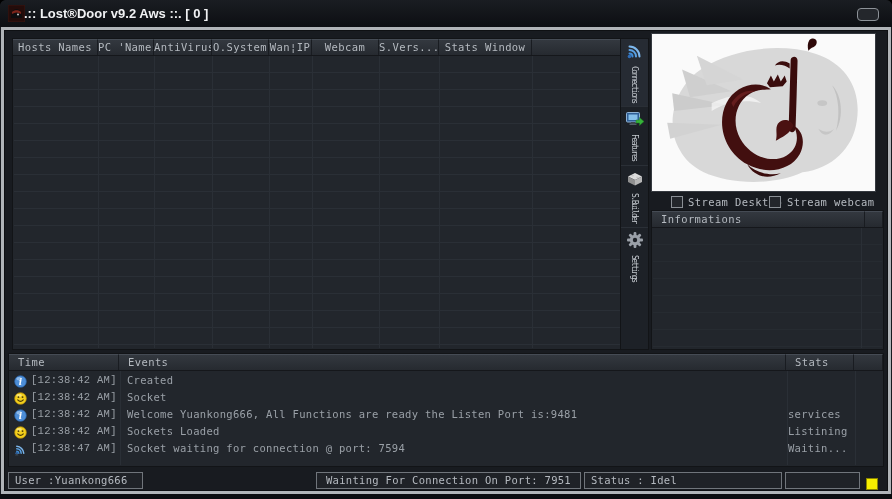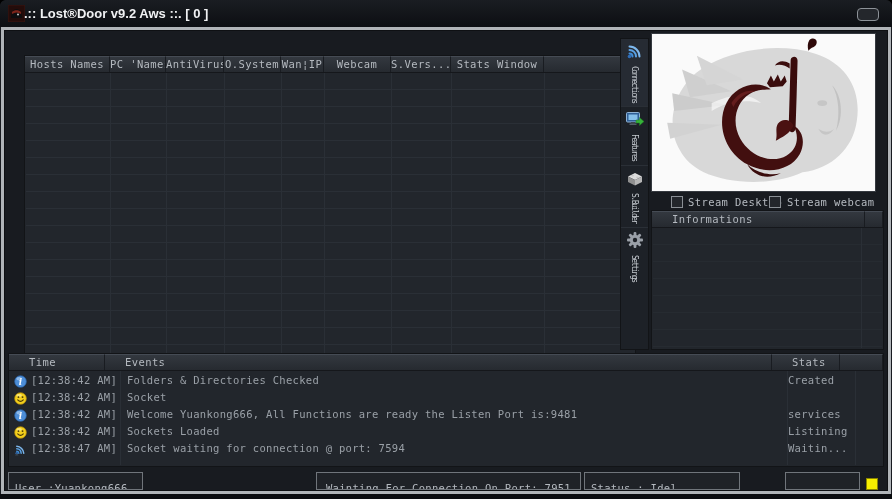--- a/index.html
+++ b/index.html
@@ -37,28 +37,28 @@
   .lv-header {
     display:flex; height:17px;
     background:linear-gradient(#343940,#262a30);
     border-bottom:1px solid #15171b;
   }
   .lv-hcell {
     border-right:1px solid #191c21; border-top:1px solid #454b54;
     color:#b5bac0; font-size:10.5px; line-height:15px; letter-spacing:.4px;
     overflow:hidden; white-space:nowrap; text-align:center;
   }
-  .lv-hcell.left { text-align:left; padding-left:20px; }
+  .lv-hcell.left { text-align:left; padding-left:9px; }
   .lv-body { position:absolute; left:1px; right:1px; top:17px; bottom:1px;
     background-image:repeating-linear-gradient(to bottom, transparent 0px, transparent 16px, #2a2f36 16px, #2a2f36 17px);
   }
   .lv-body.plain { background-image:repeating-linear-gradient(to bottom, transparent 0px, transparent 16px, #262b31 16px, #262b31 17px); }
   .vline { position:absolute; top:0; bottom:0; width:1px; background:#2a2f36; }
   
-  .conn-list { left:24px; top:38px; width:612px; height:312px;margin-top:17px; }
+  .conn-list { left:12px; top:38px; width:612px; height:312px; }
   
   .tabstrip {
     left:620px; top:38px; width:29px; height:312px;
     position:absolute; background:#1d2127; border:1px solid #121417;
     display:flex; flex-direction:column; overflow:hidden;
   }
   .tab { display:flex; flex-direction:column; align-items:center; padding:3px 0 4px; gap:2px; }
   .tab + .tab { border-top:1px solid #2a2f36; }
   .tab.active { background:#262b33; }
   .tab-label {
@@ -69,29 +69,29 @@
   .image-box { position:absolute; left:651px; top:33px; width:225px; height:159px;
     background:#fafafa; border:1px solid #35393f; }
   .cb { position:absolute; top:196px; width:12px; height:12px; background:#23262b; border:1px solid #8a8f95; }
   .cb-label { position:absolute; top:196px; color:#b5bac0; font-size:10.5px; letter-spacing:.4px; white-space:nowrap; }
   .info-list { left:651px; top:210px; width:233px; height:140px; }
   
   .log-list { left:8px; top:353px; width:876px; height:114px; }
   .log-rows { position:absolute; left:1px; right:1px; top:17px; bottom:1px; }
   .log-row { display:flex; height:17px; align-items:center; }
   .log-icon { width:14px; height:13px; margin-left:4px; flex:0 0 14px; }
-  .log-time { width:92px; padding-left:3px; color:#9aa0a7; font-size:10.5px; letter-spacing:.3px; white-space:nowrap; overflow:hidden; }
+  .log-time { width:92px; padding-left:3px; color:#9aa0a7; font-size:10.5px; letter-spacing:.3px; white-space:nowrap; overflow:hidden;font-family:Liberation Mono, monospace; }
   .log-event { width:661px; padding-left:7px; color:#9aa0a7; font-size:10.5px; letter-spacing:.3px; white-space:nowrap; overflow:hidden; }
   .log-stat { width:66px; padding-left:7px; color:#9aa0a7; font-size:10.5px; letter-spacing:.3px; white-space:nowrap; overflow:hidden; }
   
   .sb {
     position:absolute; top:472px; height:17px;
     background:#1f2227; border:1px solid #70757b;
     color:#b5bac0; font-size:10.5px; line-height:15px; letter-spacing:.3px;
-    padding:8px 6px; overflow:hidden; white-space:nowrap;
+    padding:0 6px; overflow:hidden; white-space:nowrap;
   }
   .sb.center { text-align:center; }
   .led { position:absolute; left:866px; top:478px; width:12px; height:12px;
     background:#f6ee00; border:1px solid #8a8400; }
 </style>
 </head>
 <body>
 
 <div class="window">
 
@@ -217,40 +217,39 @@
       <div class="lv-hcell left" style="flex:1">Informations</div>
       <div class="lv-hcell" style="width:18px"></div>
     </div>
     <div class="lv-body plain">
       <div class="vline" style="left:208px"></div>
     </div>
   </div>
 
   <div class="lv log-list">
     <div class="lv-header">
-      <div class="lv-hcell left" style="width:96px">Time</div>
+      <div class="lv-hcell left" style="width:110px">Time</div>
       <div class="lv-hcell left" style="width:667px">Events</div>
       <div class="lv-hcell left" style="width:68px">Stats</div>
       <div class="lv-hcell" style="flex:1"></div>
     </div>
     <div class="log-rows">
       <div class="vline" style="left:110px"></div>
       <div class="vline" style="left:777px"></div>
       <div class="vline" style="left:845px"></div>
 
       <div class="log-row">
         <span class="log-icon">
           <svg width="13" height="13" viewBox="0 0 14 14">
             <circle cx="7" cy="7" r="6.3" fill="#4d8ed8" stroke="#2a5f9e" stroke-width="0.8"></circle>
             <ellipse cx="5.5" cy="4" rx="3" ry="1.8" fill="#a8ccf0" opacity="0.7"></ellipse>
             <text x="7" y="11" font-family="DejaVu Serif, serif" font-size="9.5" font-weight="bold" font-style="italic" fill="#ffffff" text-anchor="middle">i</text>
           </svg>
         </span>
         <span class="log-time">[12:38:42 AM]</span>
-        <span class="log-event">Folders &amp; Directories Checked</span>
         <span class="log-stat">Created</span>
       </div>
 
       <div class="log-row">
         <span class="log-icon">
           <svg width="13" height="13" viewBox="0 0 14 14">
             <circle cx="7" cy="7" r="6.3" fill="#f3cf1c" stroke="#b08a0e" stroke-width="0.8"></circle>
             <ellipse cx="5.5" cy="3.8" rx="3" ry="1.6" fill="#fae98a" opacity="0.8"></ellipse>
             <circle cx="4.8" cy="5.5" r="1" fill="#4a3a08"></circle>
             <circle cx="9.2" cy="5.5" r="1" fill="#4a3a08"></circle>
@@ -302,19 +301,19 @@
         <span class="log-time">[12:38:47 AM]</span>
         <span class="log-event">Socket waiting for connection @ port: 7594</span>
         <span class="log-stat">Waitin...</span>
       </div>
     </div>
   </div>
 
   <div class="sb" style="left:8px; width:135px;">User :Yuankong666</div>
   <div class="sb" style="left:146px; width:185px;margin-top:33px;">Socket(s) Load:0</div>
   <div class="sb center" style="left:316px; width:265px;">Wainting For Connection On Port:  7951</div>
-  <div class="sb" style="left:584px; width:156px;">Status : Idel</div>
+  <div class="sb" style="left:584px; width:198px;">Status : Idel</div>
   <div class="sb" style="left:785px; width:75px;"></div>
   <div class="led"></div>
 
   <div class="frame"></div>
   <div class="bottom-strip"></div>
 </div>
 
 </body></html>

